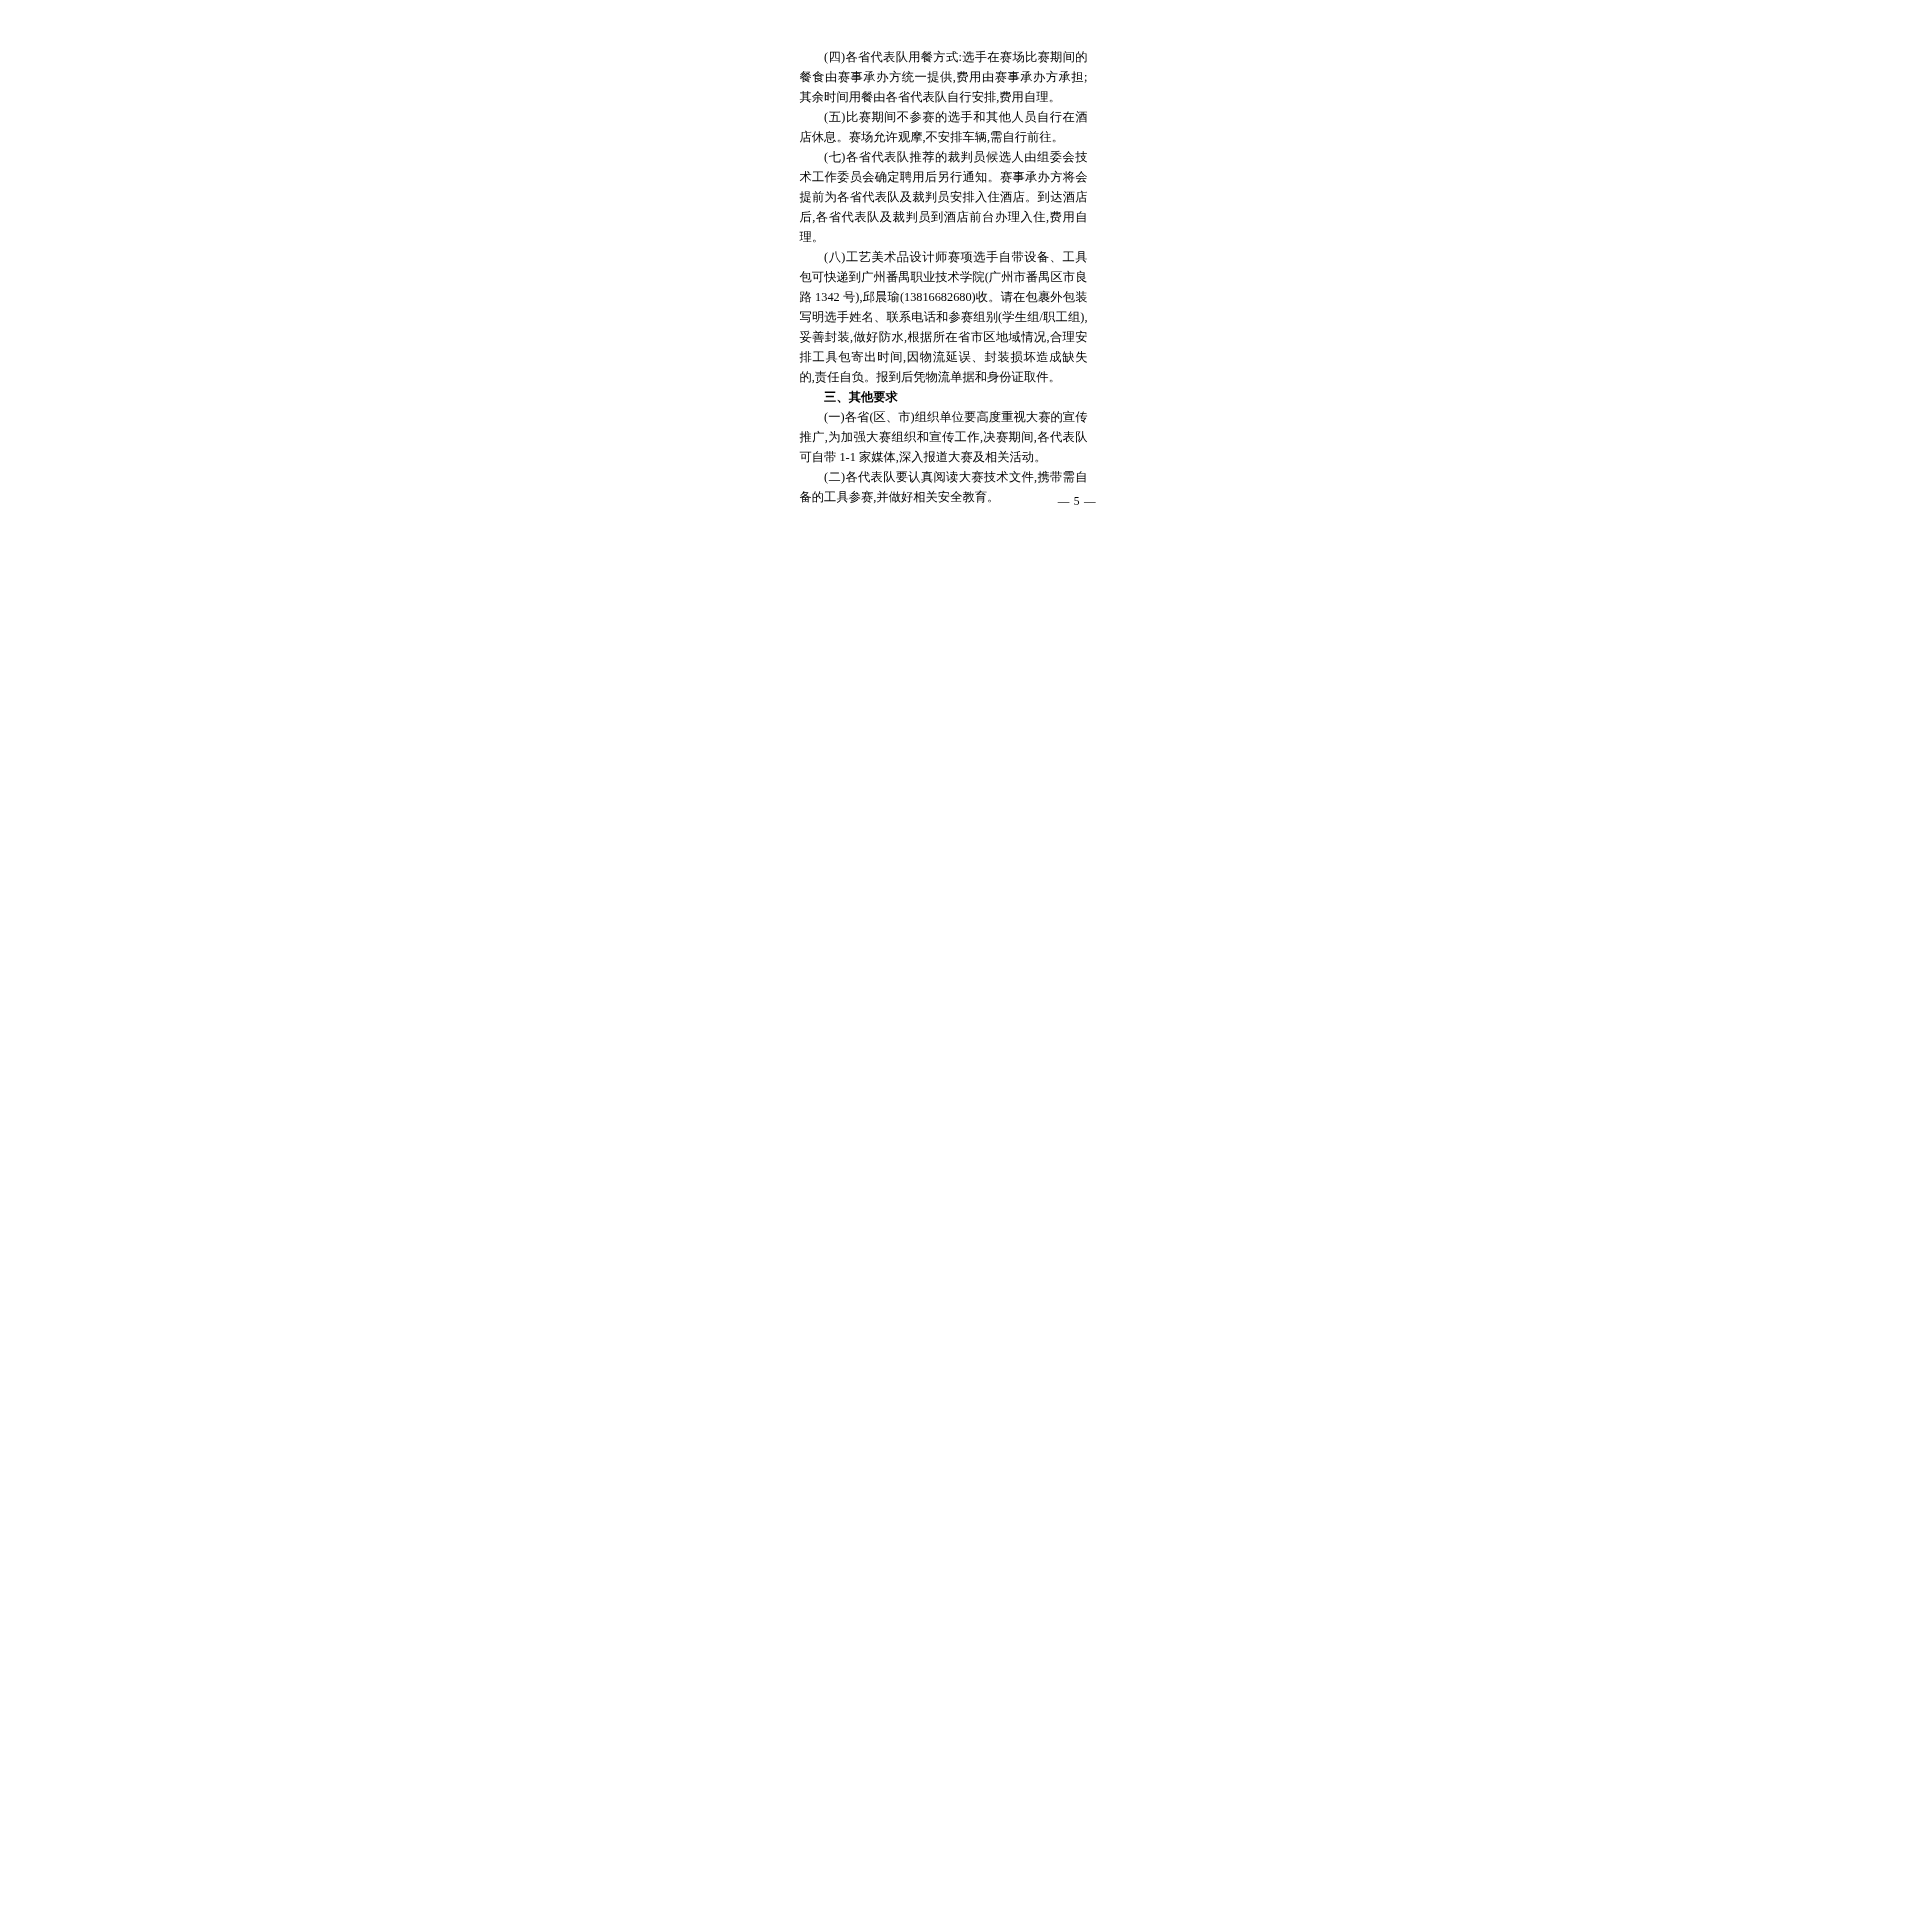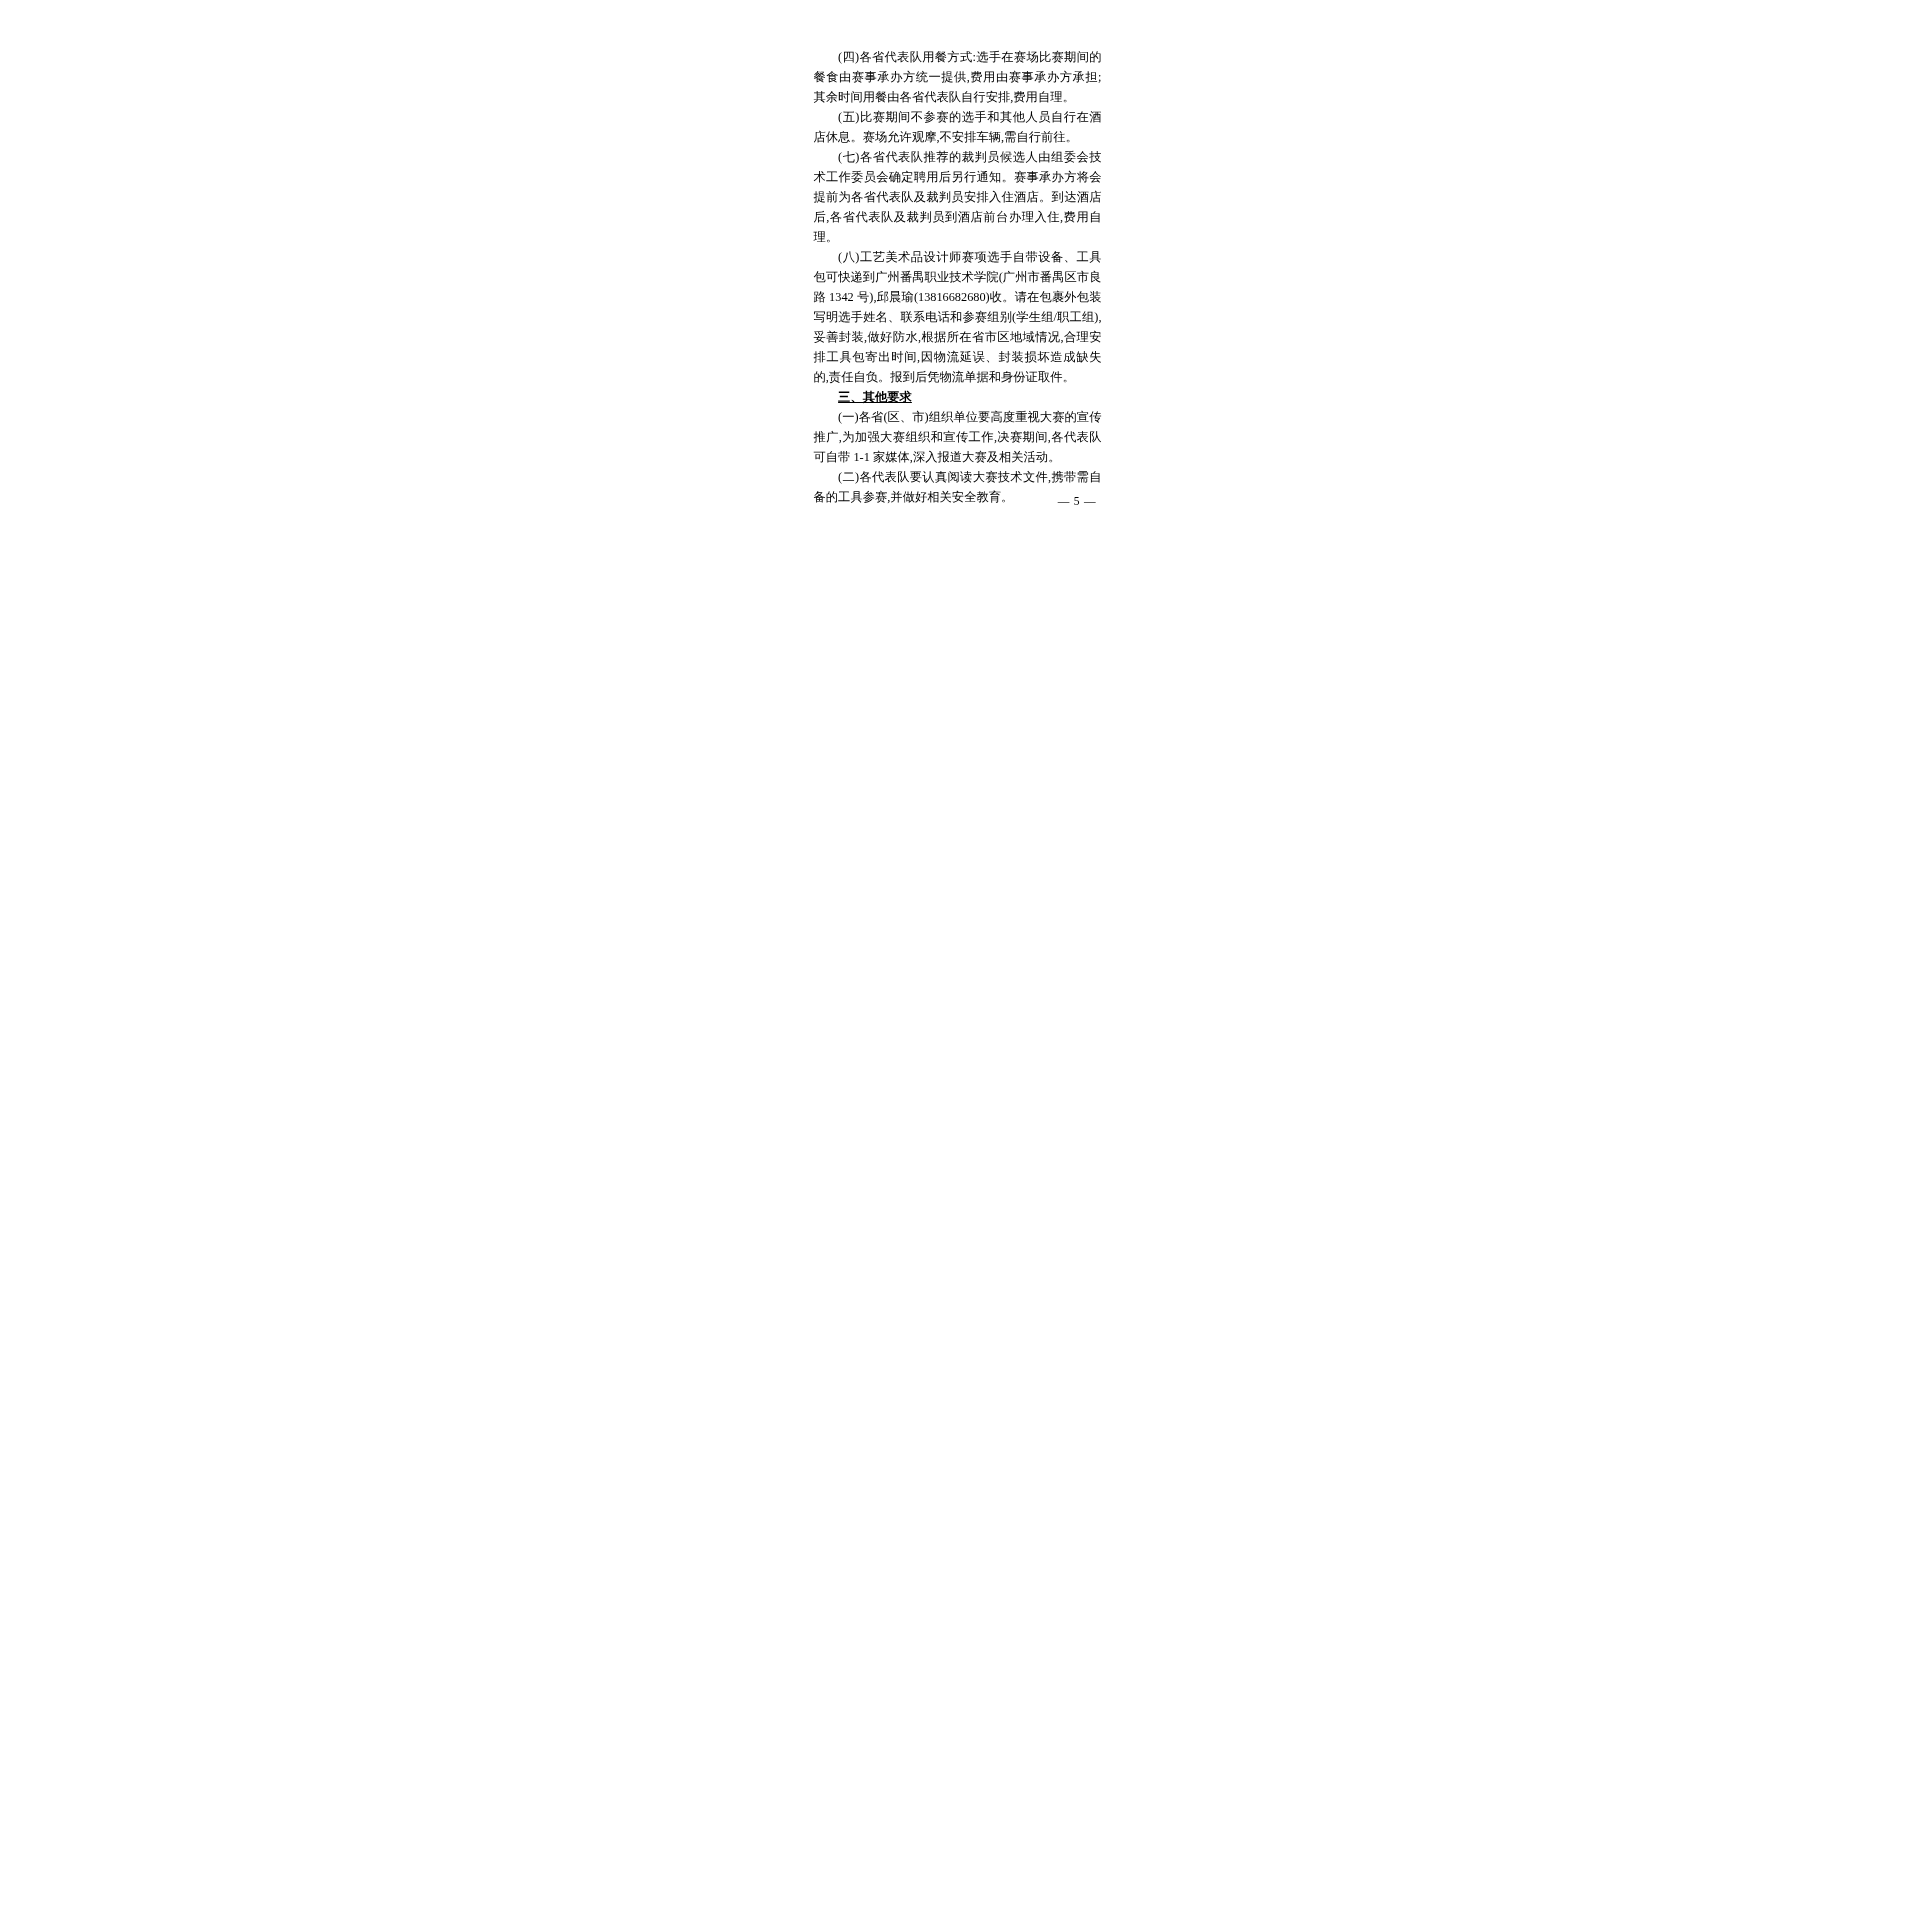--- a/index.html
+++ b/index.html
@@ -12,39 +12,38 @@
     width: 382px;
     height: 540px;
     margin: 0 auto;
     background: #ffffff;
     overflow: hidden;
     color: #000000;
     font-family: "Liberation Serif", "DejaVu Serif", serif;
   }
   .content {
     position: absolute;
-    left: 49px;
+    left: 35px;
     top: 47px;
     width: 288px;
   }
   .content p {
     margin: 0;
     padding: 0;
     font-size: 12.3px;
     line-height: 20px;
     text-align: justify;
     text-justify: inter-ideograph;
     text-indent: 2em;
     word-break: break-all;
   }
   .content p.heading {
     font-family: "Liberation Sans", "DejaVu Sans", sans-serif;
     font-weight: bold;
     text-align: left;
-    text-decoration: underline;
   }
   .footer {
     position: absolute;
     right: 50px;
     bottom: 31px;
     font-size: 11.6px;
     line-height: 1.2;
     letter-spacing: 0.8px;
     white-space: nowrap;
   }

